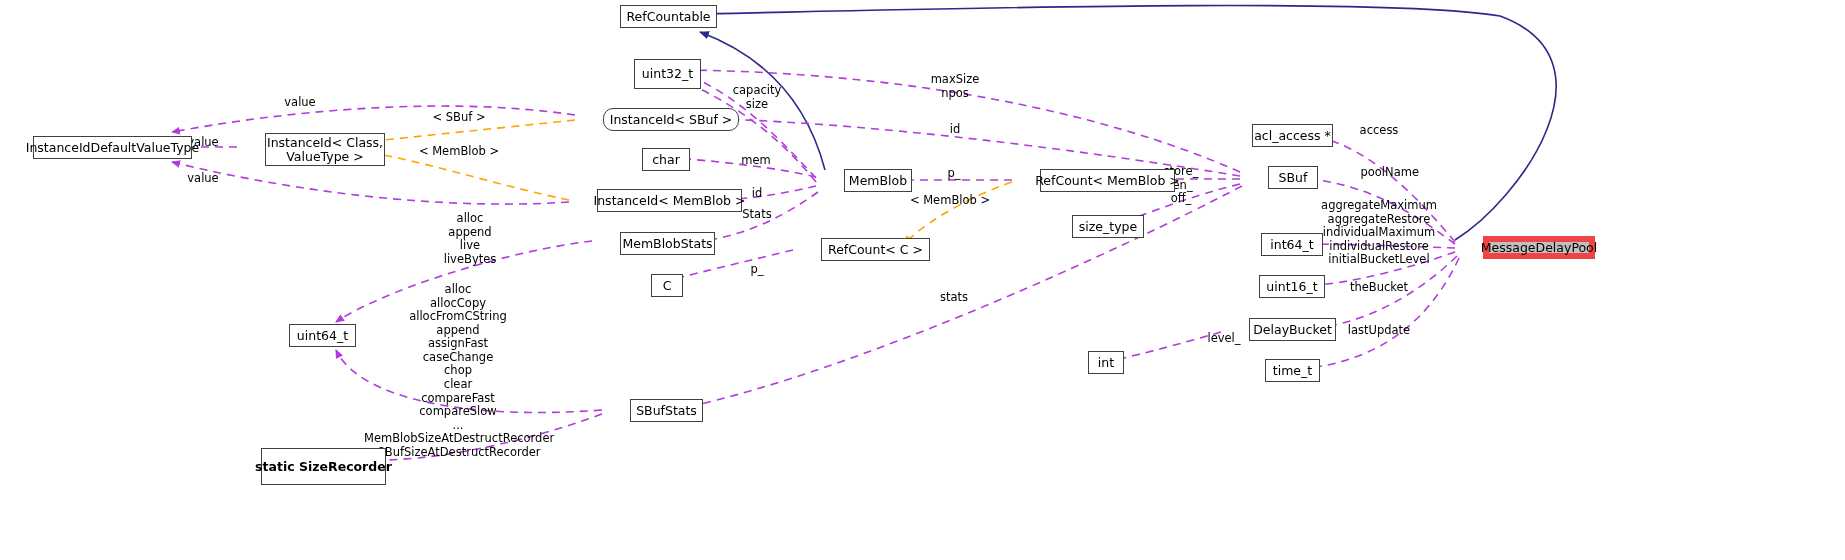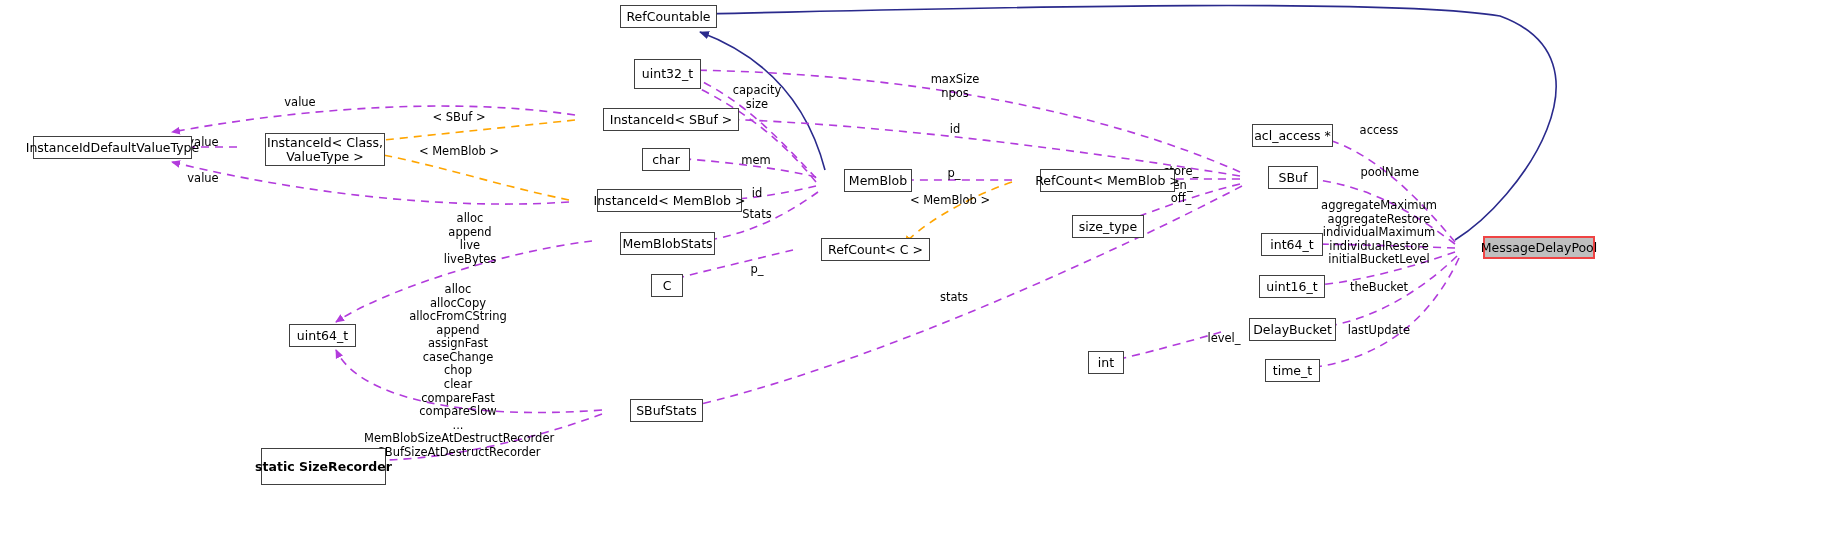--- a/index.html
+++ b/index.html
@@ -34,21 +34,21 @@
     display: flex;
     align-items: center;
     justify-content: center;
     white-space: pre;
     padding: 1px 6px;
     z-index: 5;
     margin-left: 28px;
   }
   .node.current {
     background: #bfbfbf;
-    border: 2px solid #ef4444;
+    border: 6px solid #ef4444;
   }
   .edge-label {
     position: absolute;
     font-size: 11.5px;
     line-height: 1.18;
     color: #000000;
     text-align: center;
     white-space: pre;
     z-index: 4;
     transform: translateX(-50%);
@@ -117,21 +117,21 @@
       <path d="M1459,258 C1430,320 1380,362 1300,369" marker-end="url(#arrowPurple)"></path>
     </g>
   </svg>
 
   <div id="node-container">
       <div class="node" style="left: 5px; top: 136px; width: 159px; height: 23px;">InstanceIdDefaultValueType</div>
       <div class="node" style="left: 237px; top: 133px; width: 120px; height: 33px;">InstanceId&lt; Class,
 ValueType &gt;</div>
       <div class="node" style="left: 261px; top: 324px; width: 67px; height: 23px;">uint64_t</div>
       <div class="node" style="left: 233px; top: 448px; width: 125px; height: 37px; font-weight: bold;">static SizeRecorder</div>
-      <div class="node" style="left: 575px; top: 108px; width: 136px; height: 23px;">InstanceId&lt; SBuf &gt;</div>
+      <div class="node" style="left: 575px; top: 108px; width: 136px; height: 23px; border-radius: 10px;">InstanceId&lt; SBuf &gt;</div>
       <div class="node" style="left: 569px; top: 189px; width: 145px; height: 23px;">InstanceId&lt; MemBlob &gt;</div>
       <div class="node" style="left: 592px; top: 232px; width: 95px; height: 23px;">MemBlobStats</div>
       <div class="node" style="left: 623px; top: 274px; width: 32px; height: 23px;">C</div>
       <div class="node" style="left: 602px; top: 399px; width: 73px; height: 23px;">SBufStats</div>
       <div class="node" style="left: 592px; top: 5px; width: 97px; height: 23px;">RefCountable</div>
       <div class="node" style="left: 606px; top: 59px; width: 67px; height: 30px;">uint32_t</div>
       <div class="node" style="left: 614px; top: 148px; width: 48px; height: 23px;">char</div>
       <div class="node" style="left: 816px; top: 169px; width: 68px; height: 23px;">MemBlob</div>
       <div class="node" style="left: 793px; top: 238px; width: 109px; height: 23px;">RefCount&lt; C &gt;</div>
       <div class="node" style="left: 1012px; top: 169px; width: 135px; height: 23px;">RefCount&lt; MemBlob &gt;</div>

